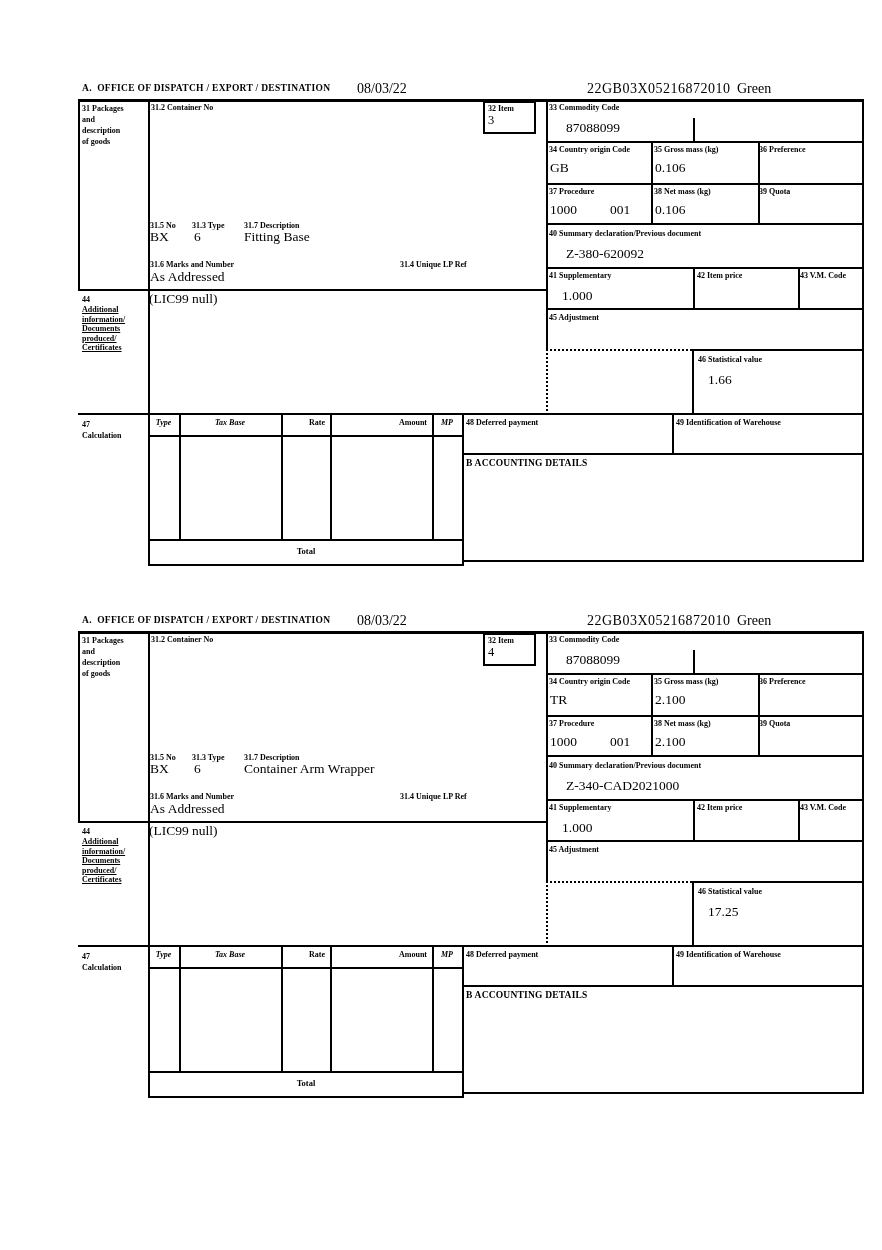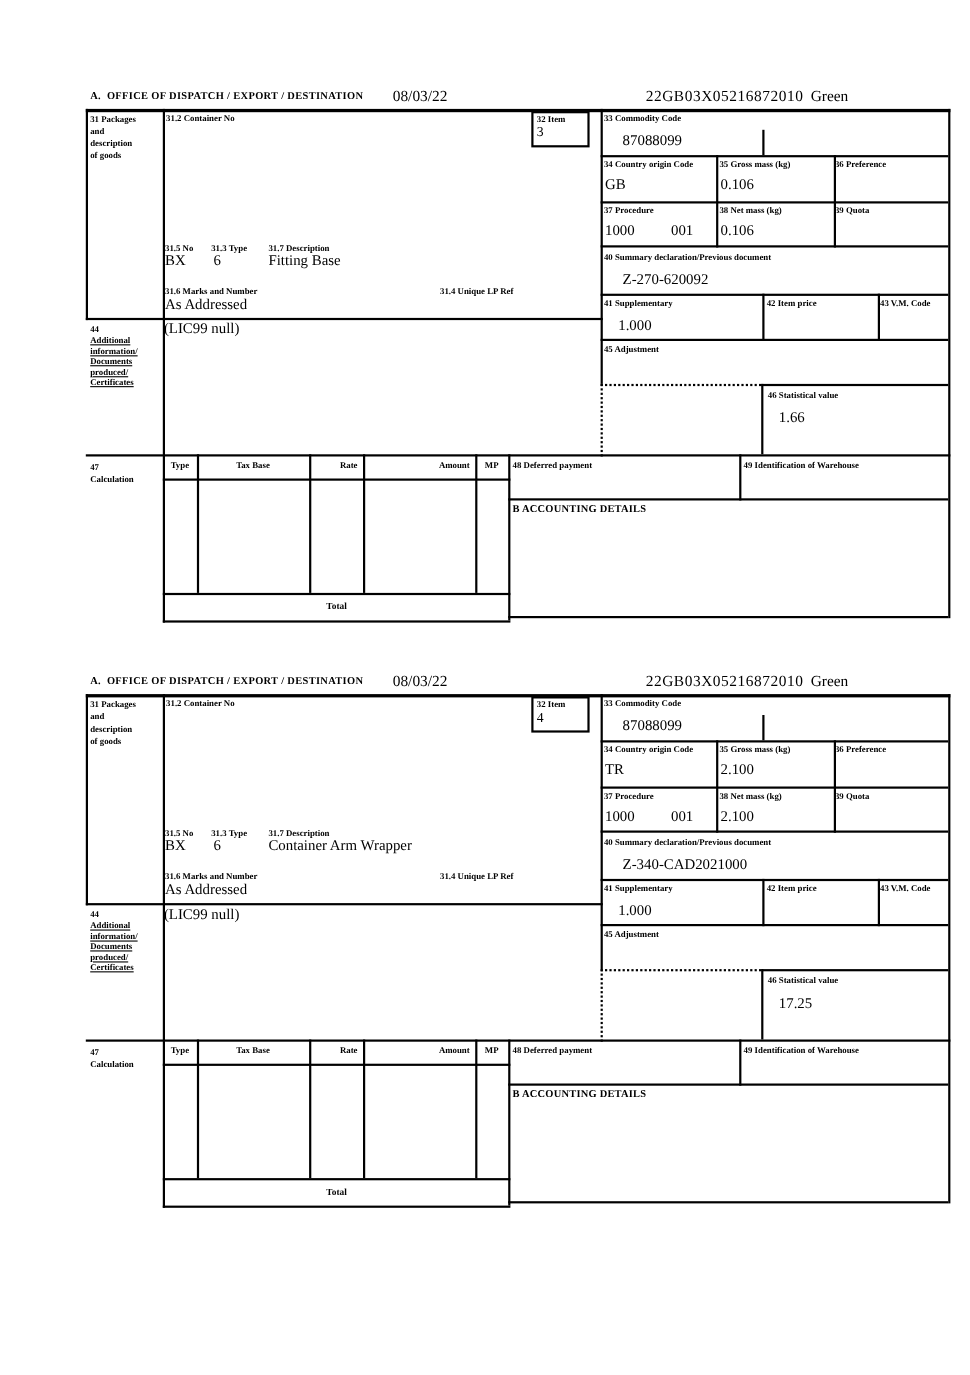--- a/index.html
+++ b/index.html
@@ -17,21 +17,21 @@
   .vld{position:absolute;width:0;border-left:2px dotted #000;}
   .lbl{position:absolute;font-weight:bold;font-size:8px;line-height:9.5px;white-space:pre;}
   .lbl.ml{white-space:pre-line;}
   .b31{line-height:11px;}
   .u{text-decoration:underline;}
   .val{position:absolute;font-size:13.5px;line-height:15px;white-space:pre;}
   .box32{position:absolute;left:405px;top:2px;width:46px;height:28px;border:2px solid #000;padding:1px 0 0 3px;}
   .box32 .lbl{position:static;display:block;}
   .box32 .val{position:static;display:block;font-size:12.5px;line-height:13px;}
   .thead{position:absolute;top:319px;font-weight:bold;font-size:8px;}
-  .t-c{text-align:center;}
+  .t-c{text-align:center;font-style:italic;}
   .t-r{text-align:right;padding-right:3px;box-sizing:border-box;}
   .acct{position:absolute;font-weight:bold;font-size:9.5px;letter-spacing:.2px;}
   .total{position:absolute;left:70px;top:447px;width:316px;text-align:center;font-weight:bold;font-size:8.5px;}
 </style>
 </head>
 <body>
 
 <div id="page">
   <section class="form" style="top: 81px;">
     <div class="form-header">
@@ -112,21 +112,21 @@
       <span class="lbl" style="left:681px;top:46px">36 Preference</span>
       <span class="val" style="left:472px;top:61px">GB</span>
       <span class="val" style="left:577px;top:61px">0.106</span>
       <span class="lbl" style="left:471px;top:88px">37 Procedure</span>
       <span class="lbl" style="left:576px;top:88px">38 Net mass (kg)</span>
       <span class="lbl" style="left:681px;top:88px">39 Quota</span>
       <span class="val" style="left:472px;top:103px">1000</span>
       <span class="val" style="left:532px;top:103px">001</span>
       <span class="val" style="left:577px;top:103px">0.106</span>
       <span class="lbl" style="left:471px;top:130px">40 Summary declaration/Previous document</span>
-      <span class="val" style="left:488px;top:147px">Z-270-620092</span>
+      <span class="val" style="left:488px;top:147px">Z-380-620092</span>
       <span class="lbl" style="left:471px;top:172px">41 Supplementary</span>
       <span class="lbl" style="left:619px;top:172px">42 Item price</span>
       <span class="lbl" style="left:722px;top:172px">43 V.M. Code</span>
       <span class="val" style="left:484px;top:189px">1.000</span>
       <span class="lbl" style="left:471px;top:214px">45 Adjustment</span>
       <span class="lbl" style="left:620px;top:256px">46 Statistical value</span>
       <span class="val" style="left:630px;top:273px">1.66</span>
 
       <span class="thead t-c" style="left:70px;width:31px">Type</span>
       <span class="thead t-c" style="left:101px;width:102px">Tax Base</span>

